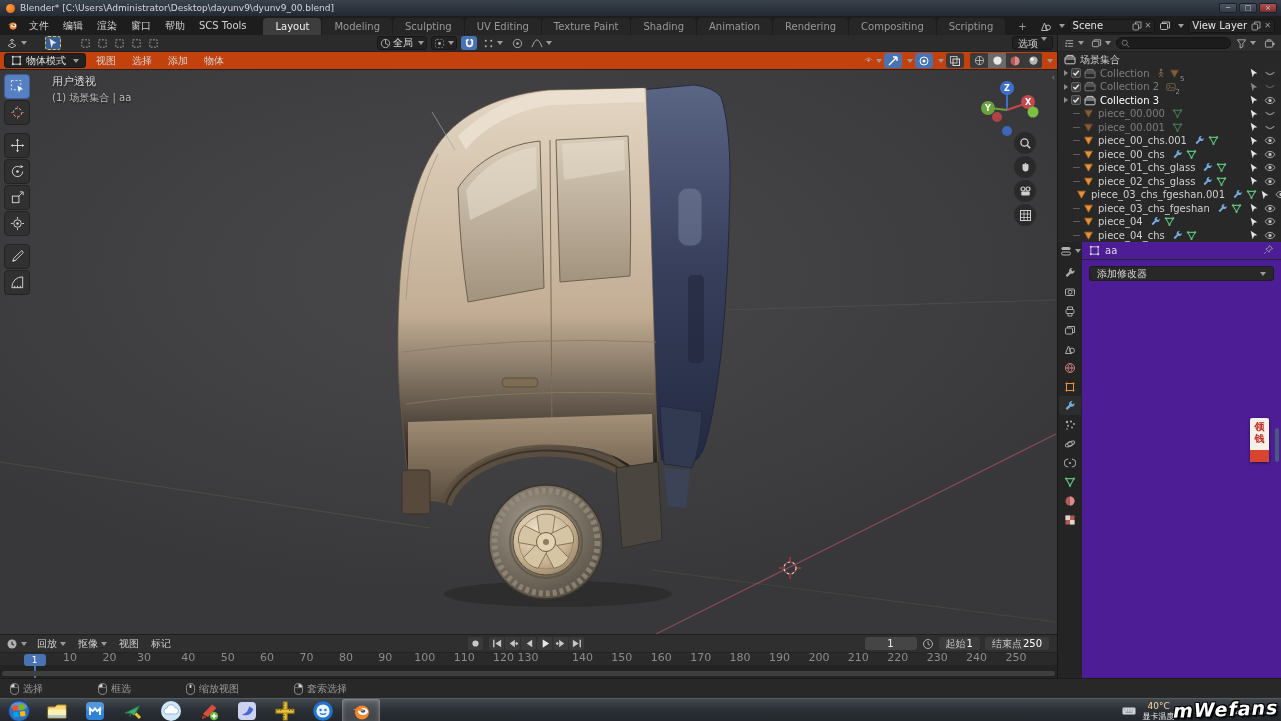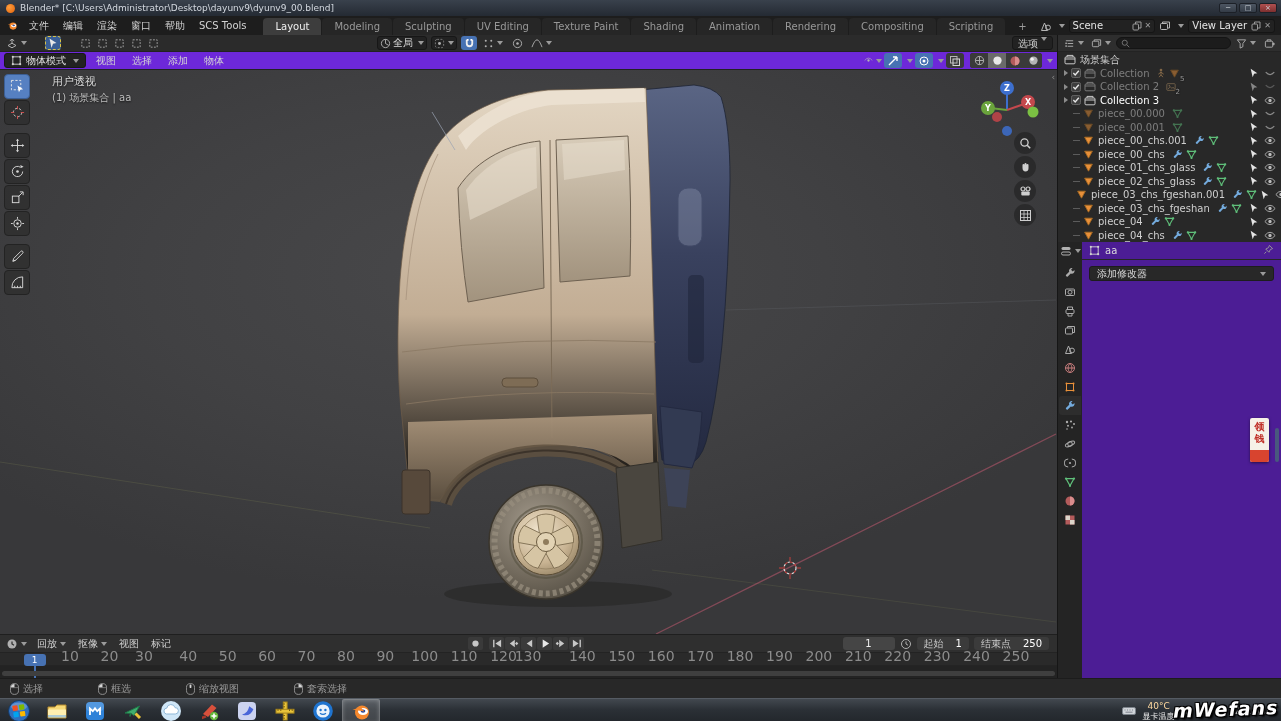--- a/index.html
+++ b/index.html
@@ -31,21 +31,21 @@
   
   .row2{height:17px;background:#2b2b2b;border-bottom:1px solid #222;display:flex;align-items:center;padding:0 4px;gap:16px;}
   .ibtn{height:14px;min-width:16px;display:inline-flex;align-items:center;justify-content:center;border-radius:3px;padding:0 2px;background:transparent;}
   .ibtn.box{background:#222;border:1px solid #171717;}
   .ibtn.on{background:#4772b3;}
   .ibtn.tool-active{background:#3a5e94;outline:1px dashed #d8c24a;outline-offset:-1px;}
   .grp{display:flex;gap:1px;}
   .center-tools{margin-left:200px;display:flex;align-items:center;gap:4px;}
   .opts{margin-left:auto;display:flex;align-items:flex-start;color:#d0d0d0;background:#222;border:1px solid #171717;border-radius:3px;height:14px;padding:0 5px;}
   
-  .vph{height:18px;background:#6d28d9;border-bottom:1px solid #222;display:flex;align-items:center;padding:0 4px;gap:2px;}
+  .vph{height:18px;background:#c2410c;border-bottom:1px solid #222;display:flex;align-items:center;padding:0 4px;gap:2px;}
   .modedd{display:flex;align-items:center;gap:4px;background:#222;border:1px solid #171717;border-radius:3px;height:15px;padding:0 6px;color:#e2e2e2;}
   .vmenu{padding:2px 8px;color:#d3d3d3;}
   .vph-right{margin-left:auto;display:flex;align-items:center;gap:2px;}
   .tgl{width:18px;height:15px;border-radius:3px;display:flex;align-items:center;justify-content:center;background:#3a3a3a;}
   .tgl.on{background:#4772b3;}
   .tgl.flat{background:transparent;}
   .shadegrp{display:flex;background:#2a2a2a;border-radius:3px;overflow:hidden;margin-left:4px;}
   .shadegrp .tgl{border-radius:0;background:#3a3a3a;}
   .shadegrp .tgl.sel{background:#6a6a6a;}
   
@@ -91,24 +91,24 @@
   .stickerbar{position:absolute;right:2px;top:186px;width:4px;height:34px;background:#49597e;border-radius:2px;}
   
   .timeline{height:44px;display:flex;flex-direction:column;background:#2a2a2a;border-top:1px solid #1f1f1f;}
   .tlh{height:18px;background:#2f2f2f;display:flex;align-items:center;gap:2px;padding:0 4px;position:relative;border-bottom:1px solid #232323;}
   .tmenu{padding:2px 6px;color:#d0d0d0;display:inline-flex;align-items:center;}
   .playback{position:absolute;left:468px;top:2px;display:flex;gap:1px;align-items:center;}
   .pbtn{width:15px;height:13px;background:#3a3a3a;border-radius:2px;display:flex;align-items:center;justify-content:center;}
   .pbtn.rec{margin-right:5px;background:#3a3a3a;}
   .tlfields{margin-left:auto;display:flex;align-items:center;gap:5px;padding-right:4px;}
   .ffield{height:13px;background:#454545;border-radius:3px;min-width:52px;display:flex;align-items:center;justify-content:center;color:#f0f0f0;}
-  .rfield{height:13px;background:#3b3b3b;border-radius:3px;display:flex;align-items:center;gap:12px;padding:0 7px;}
+  .rfield{height:13px;background:#3b3b3b;border-radius:3px;display:flex;align-items:center;gap:1px;padding:0 7px;}
   .rfield .k{color:#c9c9c9;}.rfield .v{color:#fff;}
   .ruler{height:14px;position:relative;background:#2a2a2a;border-bottom:1px solid #242424;}
-  .rtick{position:absolute;bottom:1px;transform:translateX(-50%);font-size:14px;color:#8c8c8c;}
+  .rtick{position:absolute;bottom:1px;transform:translateX(-50%);font-size:11px;color:#8c8c8c;}
   .cfpill{position:absolute;top:1px;width:22px;height:12px;background:#4772b3;border-radius:3px;color:#fff;font-size:9px;display:flex;align-items:center;justify-content:center;transform:translateX(-50%);}
   .track{height:12px;background:#232323;position:relative;}
   .playhead{position:absolute;top:0;bottom:0;width:2px;background:#4772b3;}
   .scrollbar{position:absolute;left:2px;right:2px;bottom:2px;height:5px;background:#3f3f3f;border-radius:2.5px;}
   
   .statusbar{height:20px;background:#282828;border-top:1px solid #1c1c1c;display:flex;align-items:center;color:#9a9a9a;}
   .hint{display:flex;align-items:center;gap:4px;}
   .stats{margin-left:auto;padding-right:8px;font-size:9.5px;color:#8f8f8f;white-space:nowrap;}
   
   .taskbar{height:25px;background:linear-gradient(#42484f,#2b3036 45%,#22262b);border-top:1px solid #555b63;display:flex;align-items:center;position:relative;}

